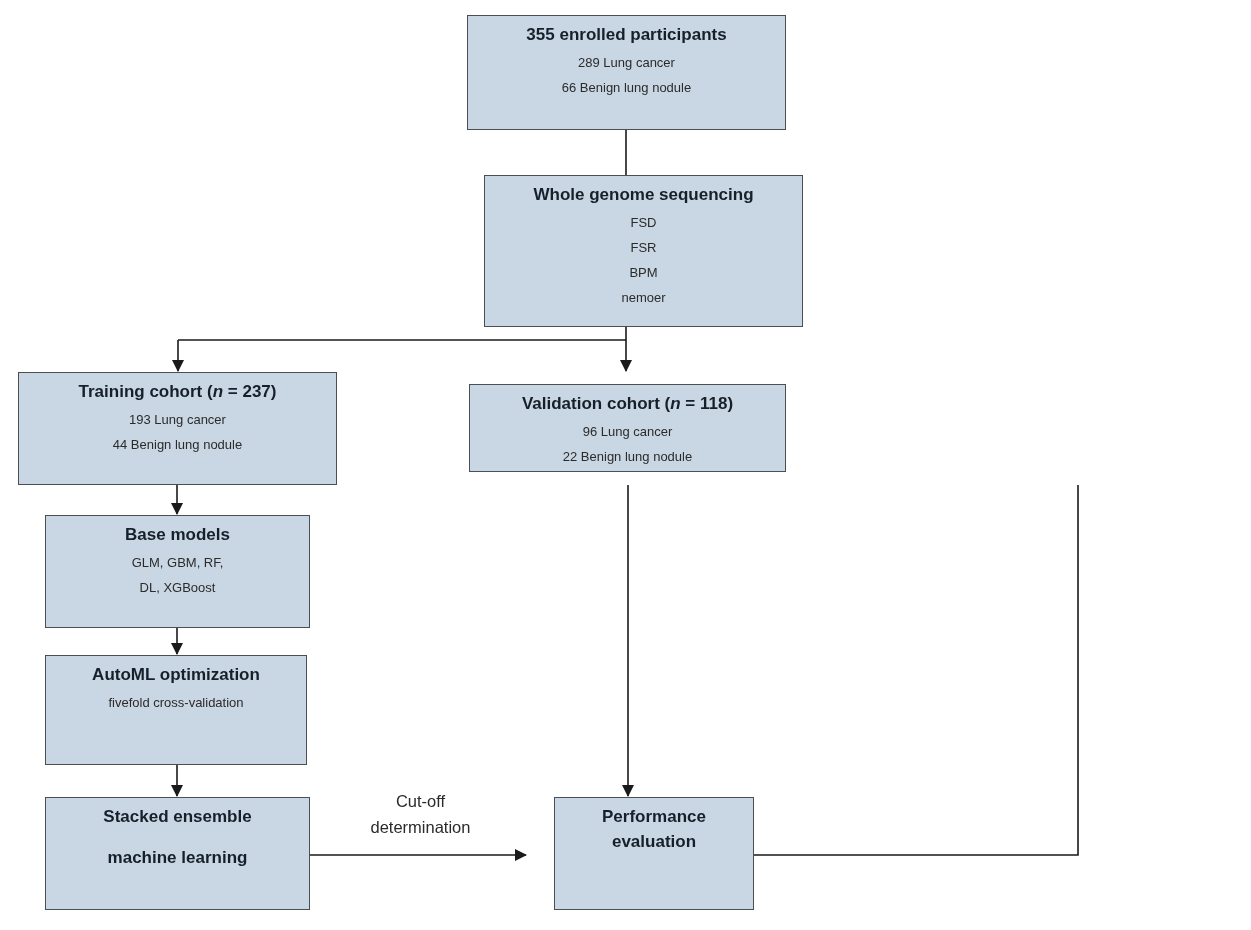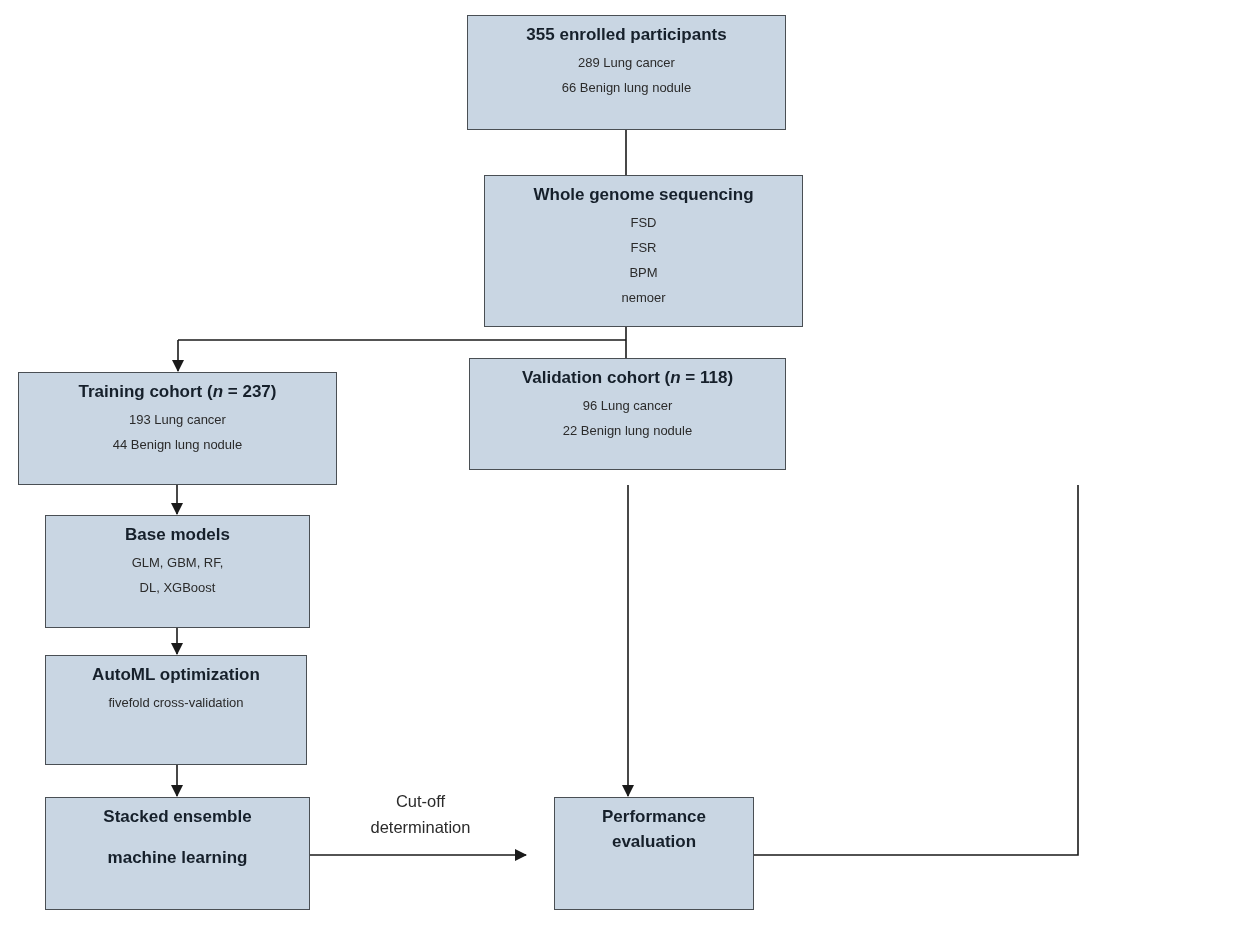--- a/index.html
+++ b/index.html
@@ -99,21 +99,21 @@
     <div class="box-line">BPM</div>
     <div class="box-line">nemoer</div>
   </div>
 
   <div class="box" style="left:18px;top:372px;width:319px;height:113px;">
     <div class="box-title"><span>Training cohort (</span><span class="n-italic">n</span><span> = 237)</span></div>
     <div class="box-line">193 Lung cancer</div>
     <div class="box-line">44 Benign lung nodule</div>
   </div>
 
-  <div class="box" style="left:469px;top:358px;width:317px;height:112px;">
+  <div class="box" style="left:469px;top:384px;width:317px;height:88px;">
     <div class="box-title"><span>Validation cohort (</span><span class="n-italic">n</span><span> = 118)</span></div>
     <div class="box-line">96 Lung cancer</div>
     <div class="box-line">22 Benign lung nodule</div>
   </div>
 
 
   <div class="box" style="left:45px;top:515px;width:265px;height:113px;">
     <div class="box-title">Base models</div>
     <div class="box-line">GLM, GBM, RF,</div>
     <div class="box-line">DL, XGBoost</div>

